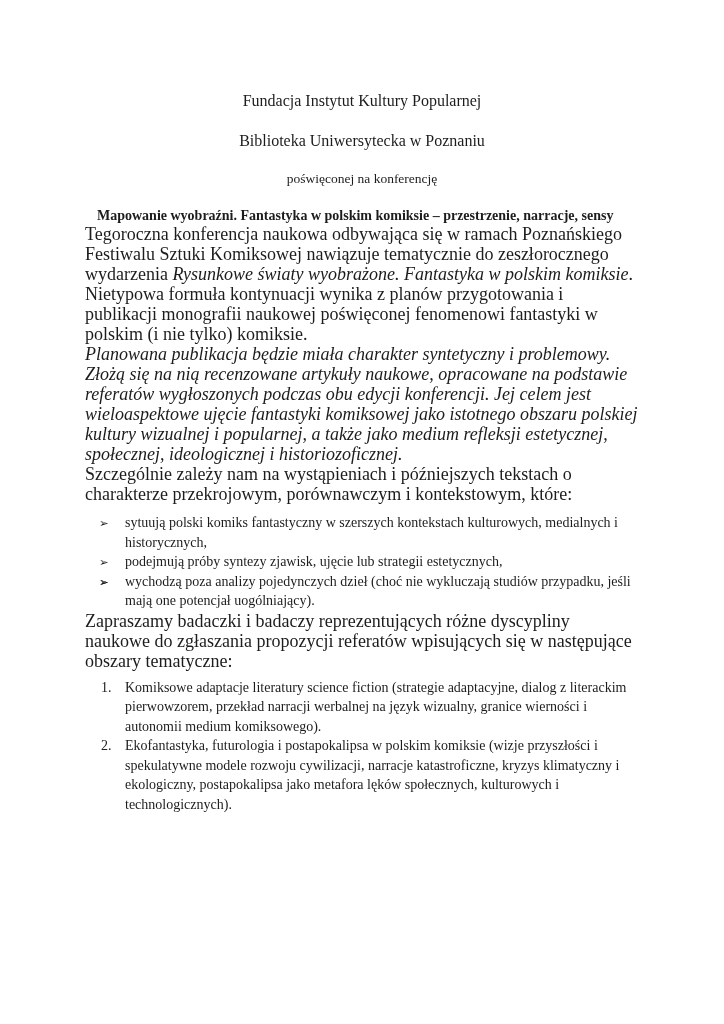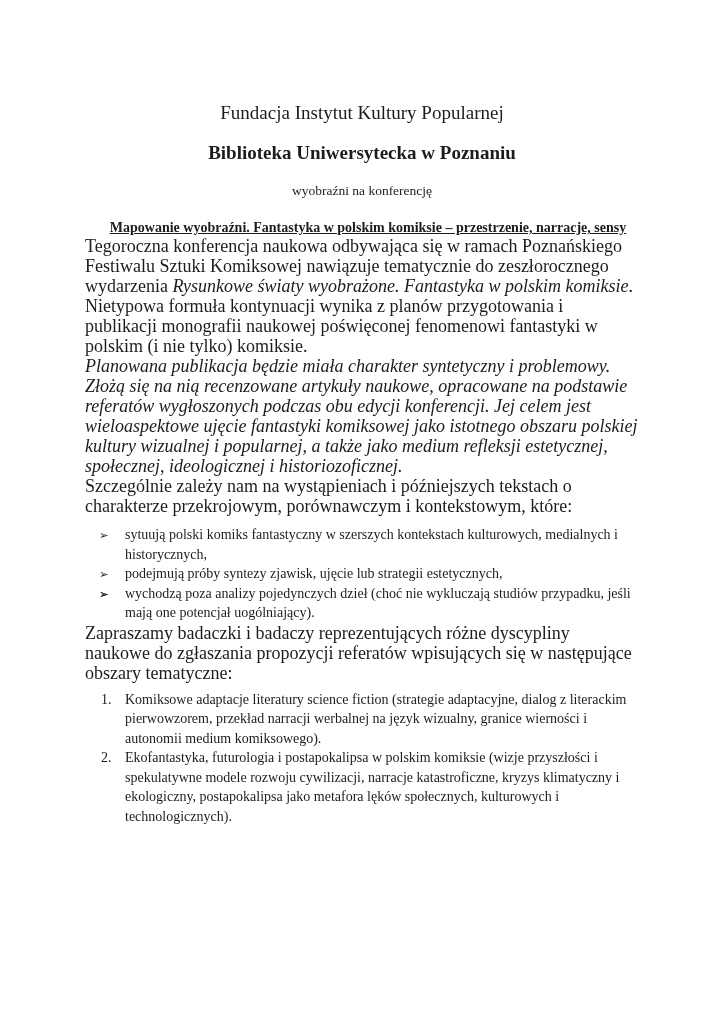--- a/index.html
+++ b/index.html
@@ -14,39 +14,38 @@
     height: 1024px;
     margin: 0 auto;
     background: #ffffff;
     padding: 86px 85px 0 85px;
     color: #1c1c1c;
     font-family: "Liberation Serif", "DejaVu Serif", serif;
     overflow: hidden;
   }
   .org-line {
     text-align: center;
-    font-size: 19px;
+    font-size: 16px;
     line-height: 22px;
     font-weight: 400;
-    margin: 16px;
+    margin: 4px;
   }
-  .org-line + .org-line { margin-top: 18px; font-weight: bold; }
+  .org-line + .org-line { margin-top: 18px; }
   .invite {
     text-align: center;
     font-size: 13.5px;
     line-height: 16px;
     margin: 19px 0 0 0;
   }
   .conf-title {
     font-size: 14px;
     font-weight: 700;
     line-height: 17px;
     margin: 20px 0 0 12px;
-    text-align: center;
-    text-decoration: underline;
+    text-align: left;
   }
   p.body {
     font-size: 18px;
     line-height: 20px;
     margin: 0;
     text-align: left;
   }
   .par-1 { margin-top: 41px; }
   .par-2 { margin-top: 16px; font-style: italic; }
   .par-3 { margin-top: 12px; }
@@ -84,21 +83,21 @@
 </head>
 <body>
 
 <div class="page">
 
   <div>
     <div class="org-line">Fundacja Instytut Kultury Popularnej</div>
     <div class="org-line">Biblioteka Uniwersytecka w Poznaniu</div>
   </div>
 
-  <div class="invite">wyobraźni na konferencję</div>
+  <div class="invite">poświęconej na konferencję</div>
 
   <div class="conf-title">Mapowanie wyobraźni. Fantastyka w polskim komiksie – przestrzenie, narracje, sensy</div>
 
   <p class="body par-1"><span>Tegoroczna konferencja naukowa odbywająca się w ramach Poznańskiego Festiwalu Sztuki Komiksowej nawiązuje tematycznie do zeszłorocznego wydarzenia </span><em>Rysunkowe światy wyobrażone. Fantastyka w polskim komiksie</em><span>. Nietypowa formuła kontynuacji wynika z planów przygotowania i publikacji monografii naukowej poświęconej fenomenowi fantastyki w polskim (i nie tylko) komiksie.</span></p>
 
   <p class="body par-2">Planowana publikacja będzie miała charakter syntetyczny i problemowy. Złożą się na nią recenzowane artykuły naukowe, opracowane na podstawie referatów wygłoszonych podczas obu edycji konferencji. Jej celem jest wieloaspektowe ujęcie fantastyki komiksowej jako istotnego obszaru polskiej kultury wizualnej i popularnej, a także jako medium refleksji estetycznej, społecznej, ideologicznej i historiozoficznej.</p>
 
   <p class="body par-3">Szczególnie zależy nam na wystąpieniach i późniejszych tekstach o charakterze przekrojowym, porównawczym i kontekstowym, które:</p>
 
   <ul class="arrow-list">

